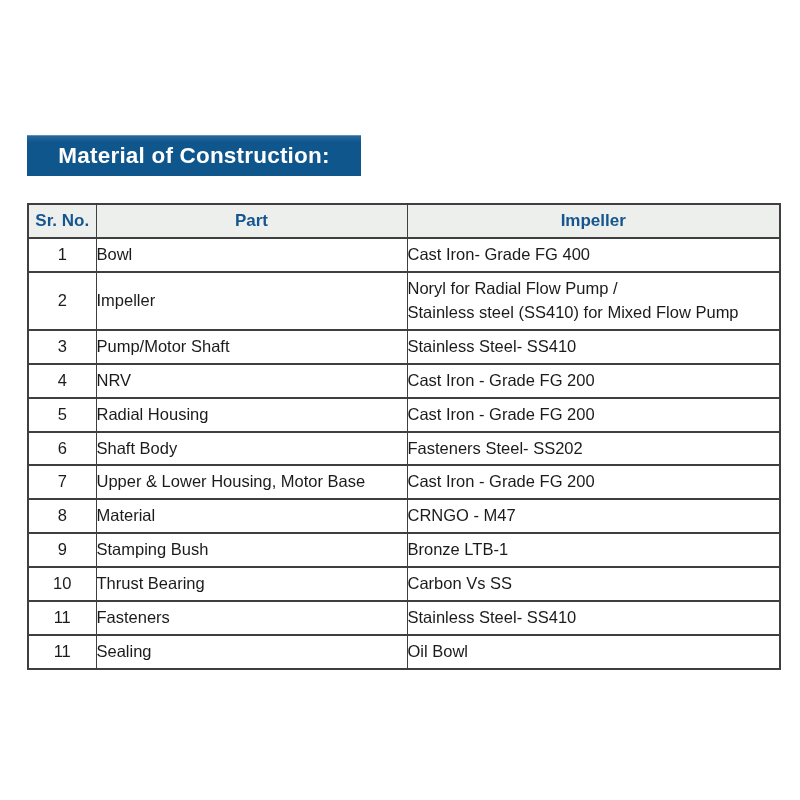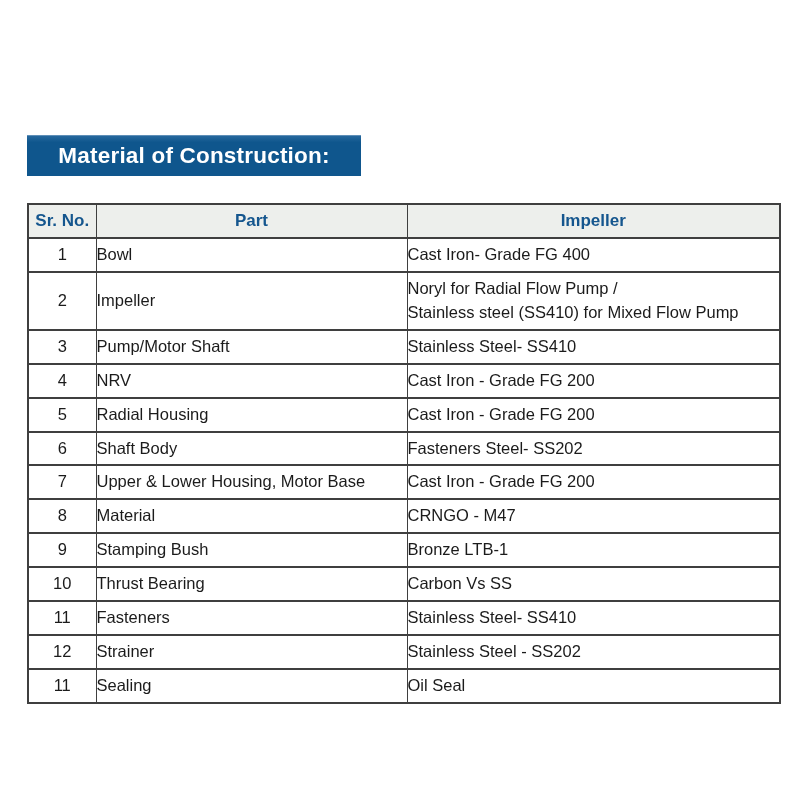--- a/index.html
+++ b/index.html
@@ -148,25 +148,20 @@
           <td class="td-center">10</td>
           <td>Thrust Bearing</td>
           <td>Carbon Vs SS</td>
         </tr>
         <tr>
           <td class="td-center">11</td>
           <td>Fasteners</td>
           <td>Stainless Steel- SS410</td>
         </tr>
         <tr>
-          <td class="td-center">12</td>
-          <td>Strainer</td>
-          <td>Stainless Steel - SS202</td>
-        </tr>
-        <tr>
           <td class="td-center">11</td>
           <td>Sealing</td>
-          <td>Oil Seal</td>
+          <td>Oil Bowl</td>
         </tr>
       </tbody>
   </table>
 
 </div>
 
 </body></html>

